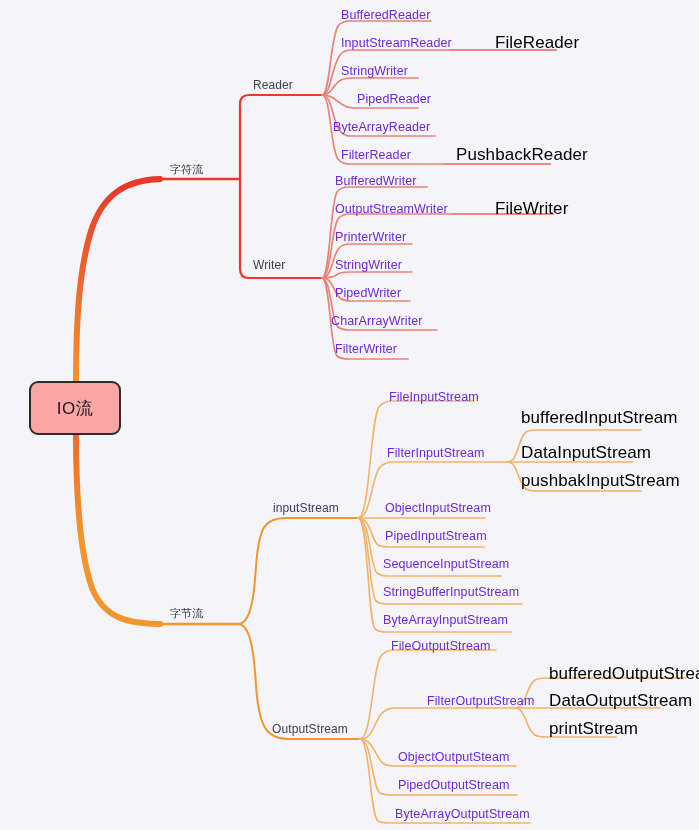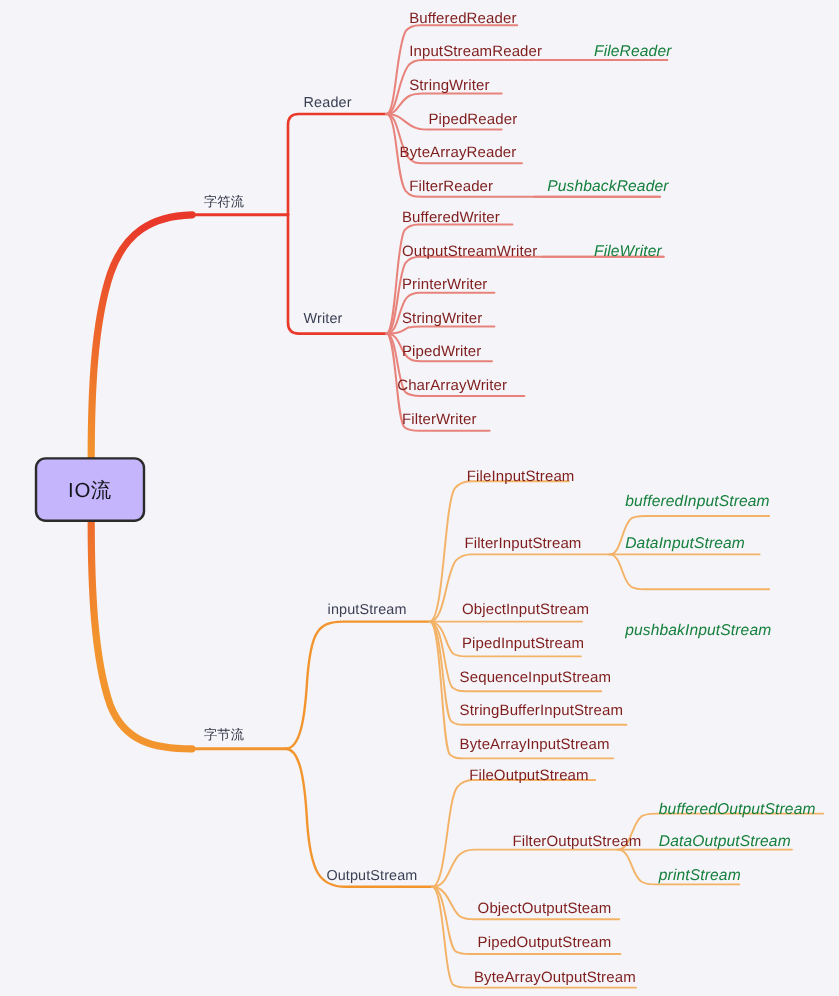--- a/index.html
+++ b/index.html
@@ -39,35 +39,34 @@
   .node-label.lvl1 {
     color: #2f3345;
     font-size: 11px;
     font-weight: 400;
   }
   .node-label.lvl2 {
     color: #3a3f54;
     font-size: 12px;
   }
   .node-label.lvl3 {
-    color: #7f1d1d;
+    color: #6d28d9;
     font-size: 12.5px;
   }
   .node-label.lvl4 {
-    color: #15803d;
-    font-size: 13px;
-    font-style: italic;
+    color: #000000;
+    font-size: 17px;
   }
   #root-node {
     position: absolute;
     left: 29px;
     top: 381px;
     width: 92px;
     height: 54px;
-    background: #c4b5fd;
+    background: #fca5a5;
     border: 2.5px solid #2b2b2b;
     border-radius: 9px;
     box-sizing: border-box;
     display: flex;
     align-items: center;
     justify-content: center;
   }
   #root-node-text {
     color: #14151a;
     font-size: 17px;
@@ -184,21 +183,21 @@
 
   <div class="node-label lvl1" style="left:170px; top:605px;">字节流</div>
 
   <div class="node-label lvl2" style="left:273px; top:500px;">inputStream</div>
   <div class="node-label lvl2" style="left:272px; top:721px;">OutputStream</div>
 
   <div class="node-label lvl3" style="left:389px; top:389px;">FileInputStream</div>
   <div class="node-label lvl3" style="left:387px; top:445px;">FilterInputStream</div>
   <div class="node-label lvl4" style="left:521px; top:410px;">bufferedInputStream</div>
   <div class="node-label lvl4" style="left:521px; top:445px;">DataInputStream</div>
-  <div class="node-label lvl4" style="left:521px; top:473px;margin-top:44px;">pushbakInputStream</div>
+  <div class="node-label lvl4" style="left:521px; top:473px;">pushbakInputStream</div>
   <div class="node-label lvl3" style="left:385px; top:500px;">ObjectInputStream</div>
   <div class="node-label lvl3" style="left:385px; top:528px;">PipedInputStream</div>
   <div class="node-label lvl3" style="left:383px; top:556px;">SequenceInputStream</div>
   <div class="node-label lvl3" style="left:383px; top:584px;">StringBufferInputStream</div>
   <div class="node-label lvl3" style="left:383px; top:612px;">ByteArrayInputStream</div>
 
   <div class="node-label lvl3" style="left:391px; top:638px;">FileOutputStream</div>
   <div class="node-label lvl3" style="left:395px; top:693px;margin-left:32px;">FilterOutputStream</div>
   <div class="node-label lvl4" style="left:549px; top:666px;">bufferedOutputStream</div>
   <div class="node-label lvl4" style="left:549px; top:693px;">DataOutputStream</div>

